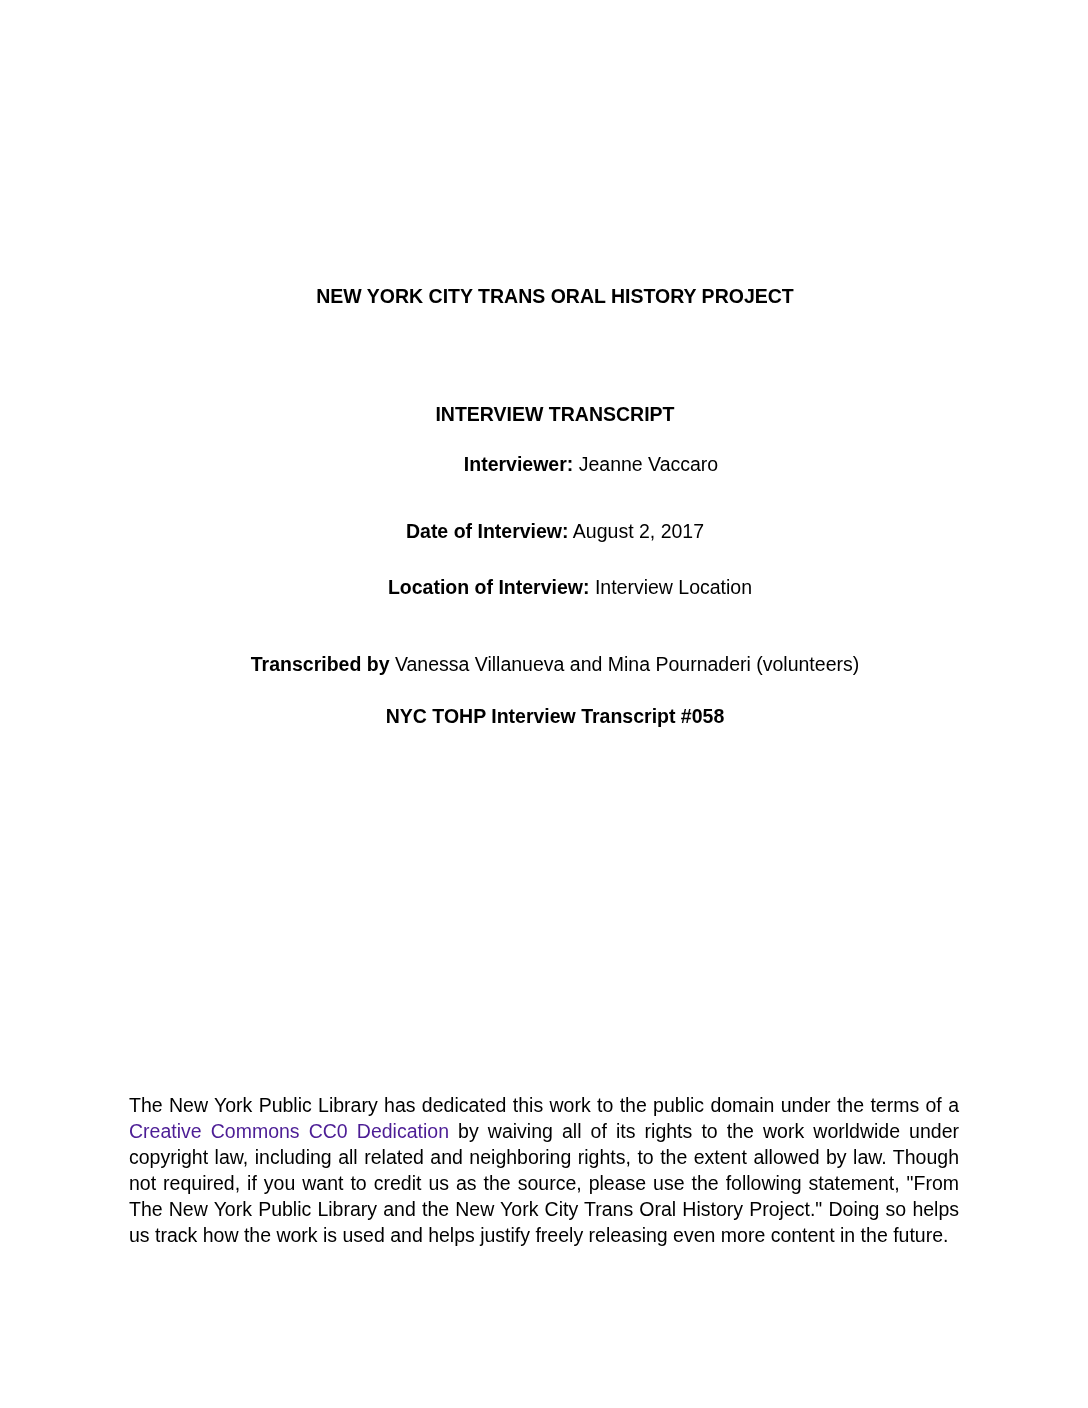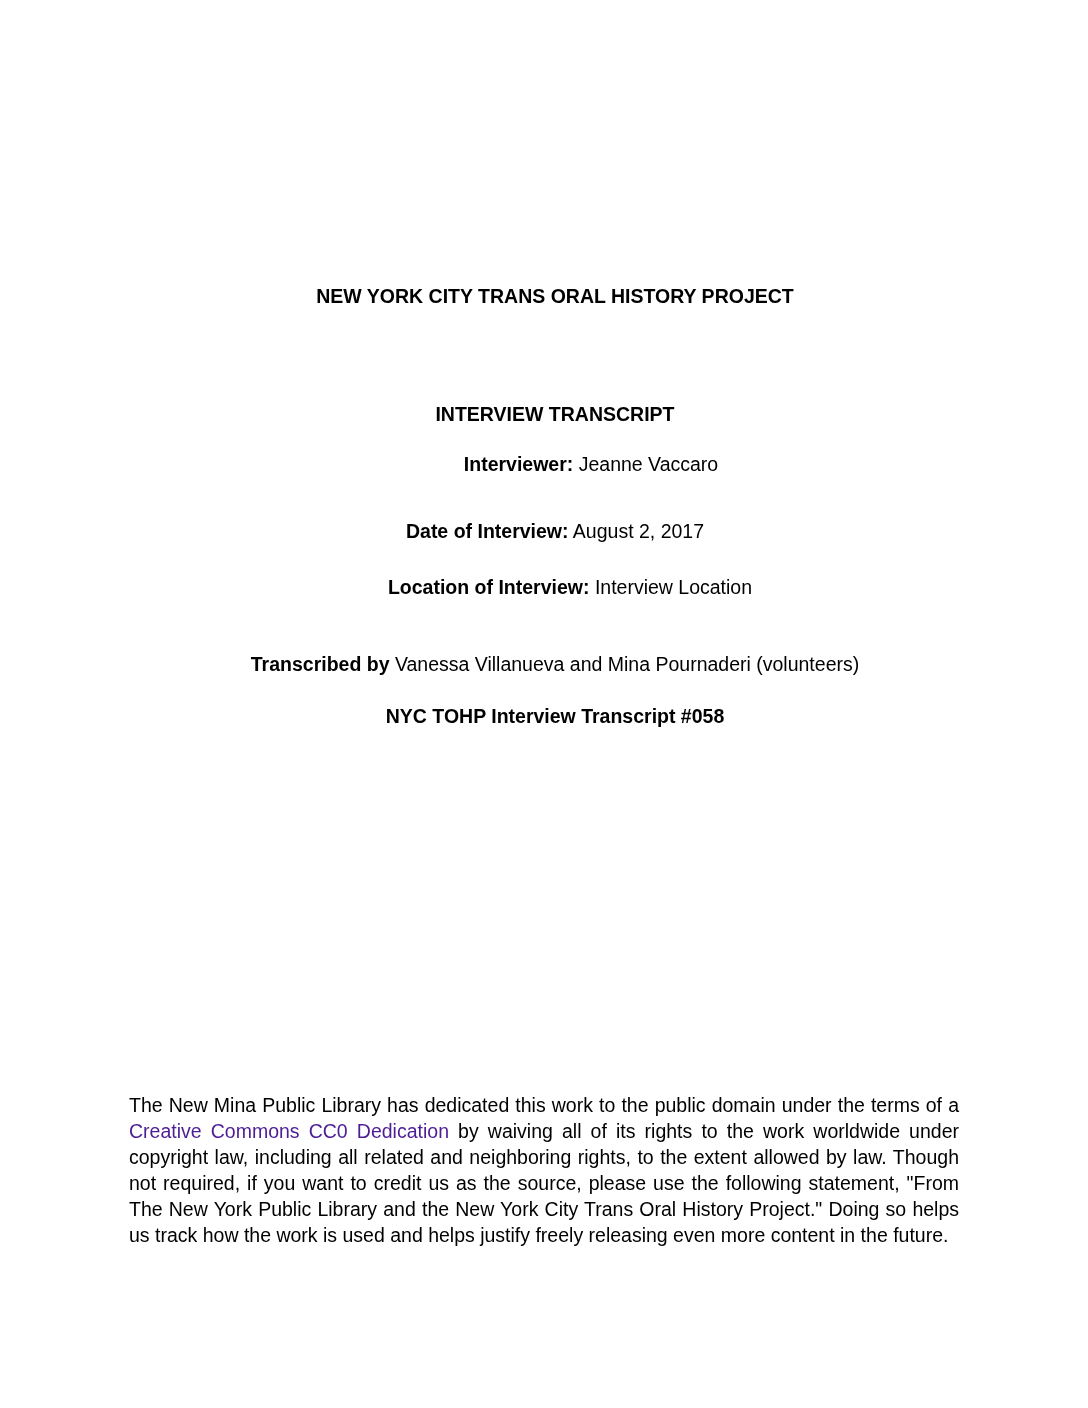--- a/index.html
+++ b/index.html
@@ -88,18 +88,18 @@
 
   <div class="line transcribed-line">
     <span class="bold">Transcribed by</span>
     <span>Vanessa Villanueva and Mina Pournaderi (volunteers)</span>
   </div>
 
   <div class="line transcript-id-line">NYC TOHP Interview Transcript #058</div>
 
 
   <div class="rights-paragraph">
-    <span>The New Mina Public Library has dedicated this work to the public domain under the terms of a</span>
+    <span>The New York Public Library has dedicated this work to the public domain under the terms of a</span>
     <a class="cc0-link">Creative Commons CC0 Dedication</a>
     <span>by waiving all of its rights to the work worldwide under copyright law, including all related and neighboring rights, to the extent allowed by law. Though not required, if you want to credit us as the source, please use the following statement, "From The New York Public Library and the New York City Trans Oral History Project." Doing so helps us track how the work is used and helps justify freely releasing even more content in the future.</span>
   </div>
 
 </div>
 
 </body></html>

